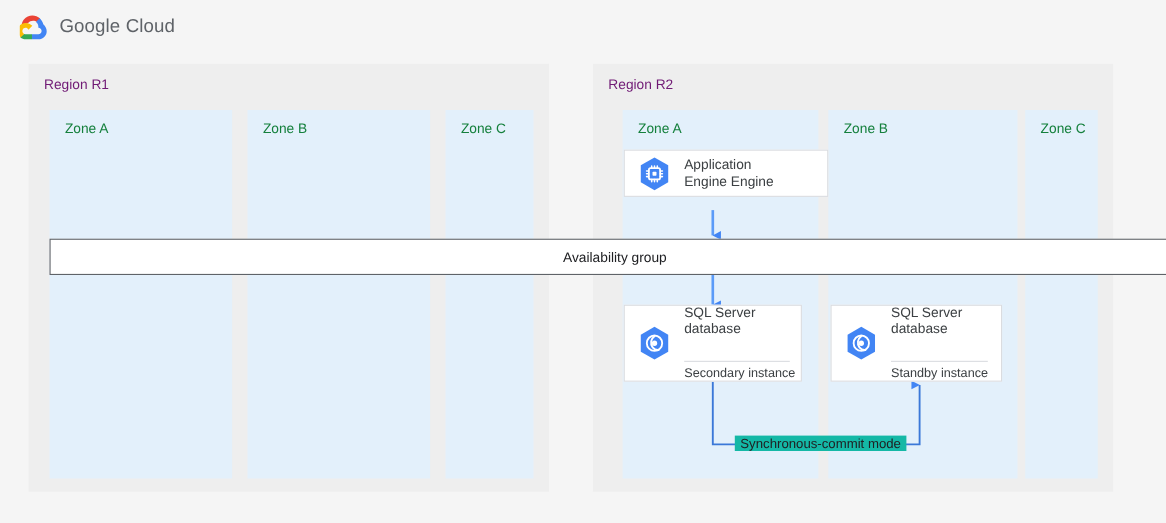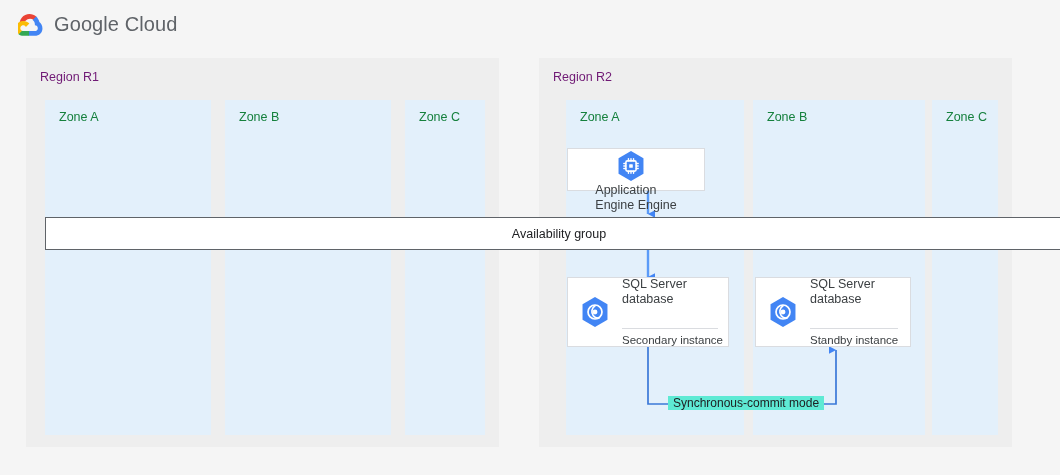--- a/index.html
+++ b/index.html
@@ -24,21 +24,21 @@
     align-items: center;
     padding-left: 18px;
     box-sizing: border-box;
   }
   #brand-logo {
     width: 26px; height: 26px;
     flex: 0 0 auto;
     margin-right: 10px;
   }
   #brand-text {
-    font-size: 20px;
+    font-size: 17px;
     color: #5f6368;
     letter-spacing: .1px;
     white-space: nowrap;
   }
 
   
   #diagram {
     position: absolute;
     left: 0; top: 0;
     width: 1060px; height: 475px;
@@ -127,21 +127,21 @@
     position: absolute;
     left: 0; top: 0;
     width: 1060px; height: 475px;
     overflow: visible;
     pointer-events: none;
   }
   #sync-label {
     position: absolute;
     font-size: 12px;
     color: #202124;
-    background: #5eead4;
+    background: #14b8a6;
     padding: 0 5px;
     white-space: nowrap;
   }
 </style>
 </head>
 <body>
 
 <div id="brand-bar">
   <svg id="brand-logo" viewBox="0 0 32 26" xmlns="http://www.w3.org/2000/svg">
     <path d="M19.6 8.2 L22.5 5.3 L22.7 4.1 C17.4 -0.7 9.0 -0.2 4.6 5.3 C3.4 6.8 2.5 8.7 2.1 10.6 L3.1 10.5 L8.9 9.5 L9.3 9.1 C11.9 6.2 16.3 5.8 19.3 8.2 Z" fill="#ea4335"></path>
@@ -190,21 +190,21 @@
       </marker>
     </defs>
 
     <line x1="648" y1="191" x2="648" y2="214" stroke="#5b9bf8" stroke-width="2.4" marker-end="url(#arrow-down)"></line>
 
     <line x1="648" y1="250" x2="648" y2="277" stroke="#5b9bf8" stroke-width="2.4" marker-end="url(#arrow-down)"></line>
 
     <path d="M648 347 L648 404 L836 404 L836 350" fill="none" stroke="#3b78d8" stroke-width="1.7" marker-end="url(#arrow-up)"></path>
   </svg>
 
-  <div class="card" style="left:567px; top:148px; width:138px; height:43px;flex-direction:column;">
+  <div class="card" style="left:567px; top:136px; width:186px; height:43px;">
     <svg class="card-icon" viewBox="0 0 36 36" xmlns="http://www.w3.org/2000/svg">
       <path d="M18 2.2 L31.2 9.8 L31.2 26.2 L18 33.8 L4.8 26.2 L4.8 9.8 Z" fill="#4285f4"></path>
       <rect x="12.6" y="12.6" width="10.8" height="10.8" rx="1.6" fill="none" stroke="#ffffff" stroke-width="1.7"></rect>
       <rect x="16.1" y="16.1" width="3.8" height="3.8" rx="0.7" fill="#ffffff"></rect>
       <g stroke="#ffffff" stroke-width="1.5" stroke-linecap="round">
         <line x1="15.3" y1="10.4" x2="15.3" y2="12.4"></line>
         <line x1="18.0" y1="10.4" x2="18.0" y2="12.4"></line>
         <line x1="20.7" y1="10.4" x2="20.7" y2="12.4"></line>
         <line x1="15.3" y1="23.6" x2="15.3" y2="25.6"></line>
         <line x1="18.0" y1="23.6" x2="18.0" y2="25.6"></line>

